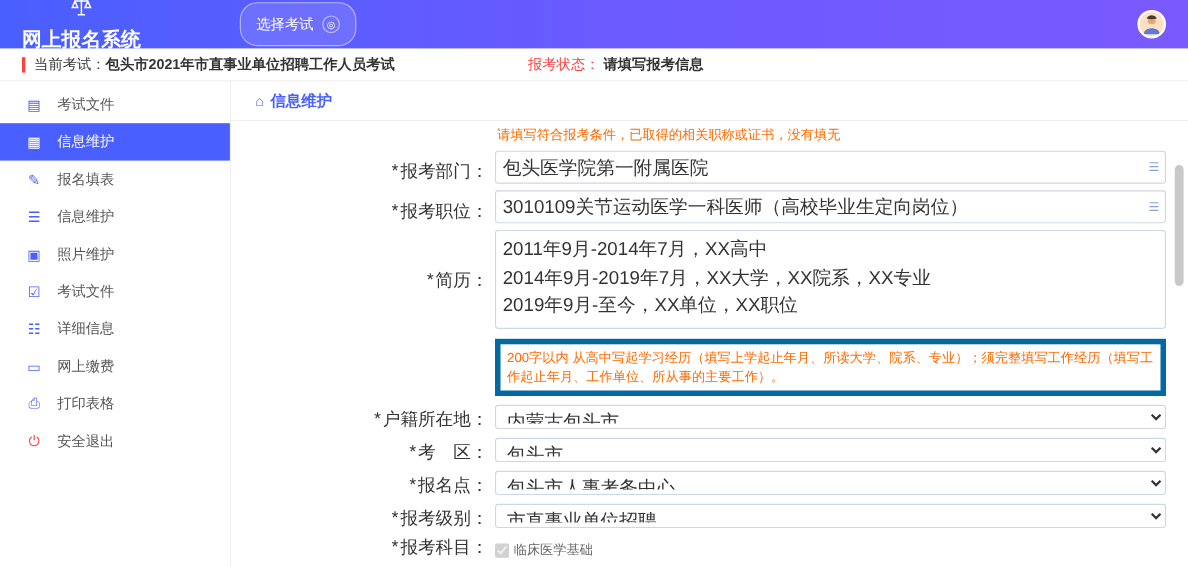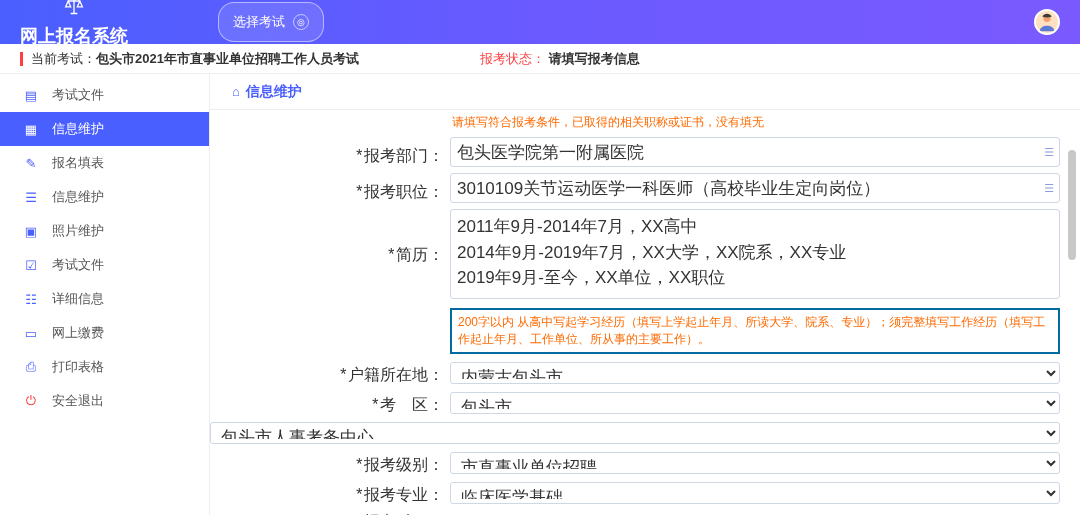--- a/index.html
+++ b/index.html
@@ -36,21 +36,21 @@
 input.txt, textarea.txt, select.sel {
   width: 100%; border: 1px solid #cfd6e4; background: #fff; border-radius: 3px;
   padding: 4px 6px; font-size: 17px; color: #333; font-family: inherit;
 }
 .lookup { position: relative; }
 .lookup .lkicon { position: absolute; right: 6px; top: 50%; transform: translateY(-50%); color: #8aa0d6; font-size: 11px; pointer-events: none; }
 textarea.txt { height: 90px; resize: none; line-height: 1.5; }
 select.sel { height: 22px; }
 
 .hint { font-size: 12px; color: #ff6a00; padding-left: 2px; }
-.hint-boxed { border: 2px solid #0369a1; padding: 4px 6px; margin: 4px 0 8px 240px; }
+.hint-boxed { border: 5px solid #0369a1; padding: 4px 6px; margin: 4px 0 8px 240px; }
 .readonly-check { display: flex; align-items: center; gap: 4px; font-size: 12px; color: #666; }
 .readonly-check input { accent-color: #8aa0d6; }
 
 .scrollbar { position: absolute; right: 2px; top: 0; bottom: 0; width: 12px; }
 .scrollbar .thumb { position: absolute; left: 2px; right: 2px; top: 40px; height: 110px; background: #c8c8c8; border-radius: 4px; }
 </style>
 </head>
 <body>
 
 <div class="topbar">
@@ -181,44 +181,37 @@
       <div class="form-row">
         <div class="form-label">*考　区：</div>
         <div class="form-ctrl">
           <select class="sel">
             <option>包头市</option>
           </select>
         </div>
       </div>
 
       <div class="form-row">
+        <div class="form-label">*报名点：</div>
         <div class="form-ctrl">
           <select class="sel">
             <option>包头市人事考务中心</option>
           </select>
         </div>
       </div>
 
       <div class="form-row">
         <div class="form-label">*报考级别：</div>
         <div class="form-ctrl">
           <select class="sel">
             <option>市直事业单位招聘</option>
           </select>
         </div>
       </div>
 
-      <div class="form-row">
-        <div class="form-label">*报考专业：</div>
-        <div class="form-ctrl">
-          <select class="sel">
-            <option>临床医学基础</option>
-          </select>
-        </div>
-      </div>
 
       <div class="form-row readonly-row">
         <div class="form-label">*报考科目：</div>
         <div class="form-ctrl readonly-check">
           <input type="checkbox" checked="" disabled="" style="">
           <span>临床医学基础</span>
         </div>
       </div>
 
       <div class="scrollbar">

